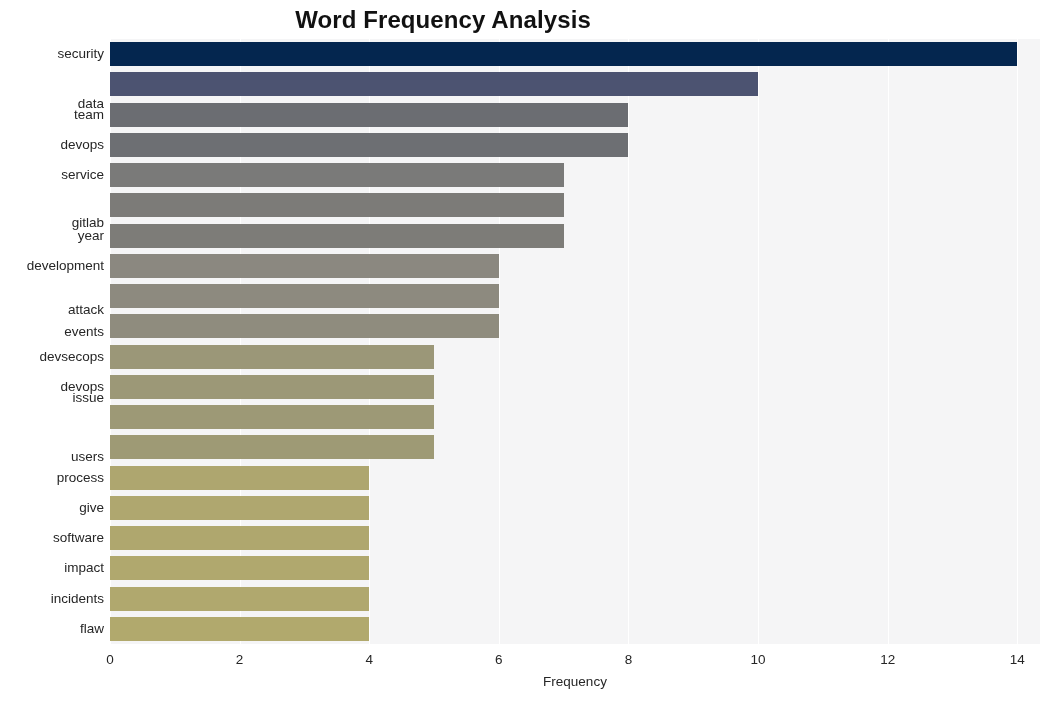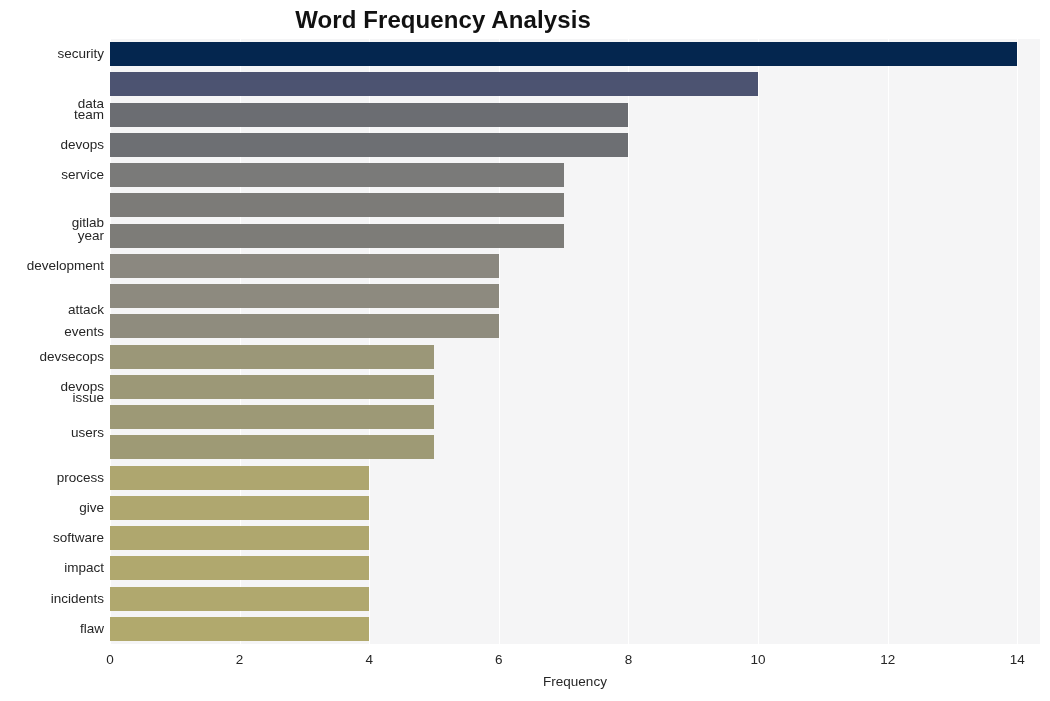--- a/index.html
+++ b/index.html
@@ -209,21 +209,21 @@
       <div class="y-tick-label" style="top: 98.875px;">devops</div>
       <div class="y-tick-label" style="top: 129.125px;">service</div>
       <div class="y-tick-label" style="top: 145px; margin-top: 32px;">gitlab</div>
       <div class="y-tick-label" style="top: 189.625px;">year</div>
       <div class="y-tick-label" style="top: 219.875px;">development</div>
       <div class="y-tick-label" style="top: 250.125px; margin-top: 36px;">events</div>
       <div class="y-tick-label" style="top: 264px;">attack</div>
       <div class="y-tick-label" style="top: 310.625px;">devsecops</div>
       <div class="y-tick-label" style="top: 340.875px;">devops</div>
       <div class="y-tick-label" style="top: 352px; padding-left: 30px;">issue</div>
-      <div class="y-tick-label" style="top: 387px;">users</div>
+      <div class="y-tick-label" style="top: 411px;">users</div>
       <div class="y-tick-label" style="top: 431.625px;">process</div>
       <div class="y-tick-label" style="top: 461.875px;">give</div>
       <div class="y-tick-label" style="top: 492.125px;">software</div>
       <div class="y-tick-label" style="top: 522.375px;">impact</div>
       <div class="y-tick-label" style="top: 552.625px;">incidents</div>
       <div class="y-tick-label" style="top: 582.875px;">flaw</div>
     </div>
 
   <div id="x-axis">
       <div class="x-tick-label" style="left: 0px;">0</div>

